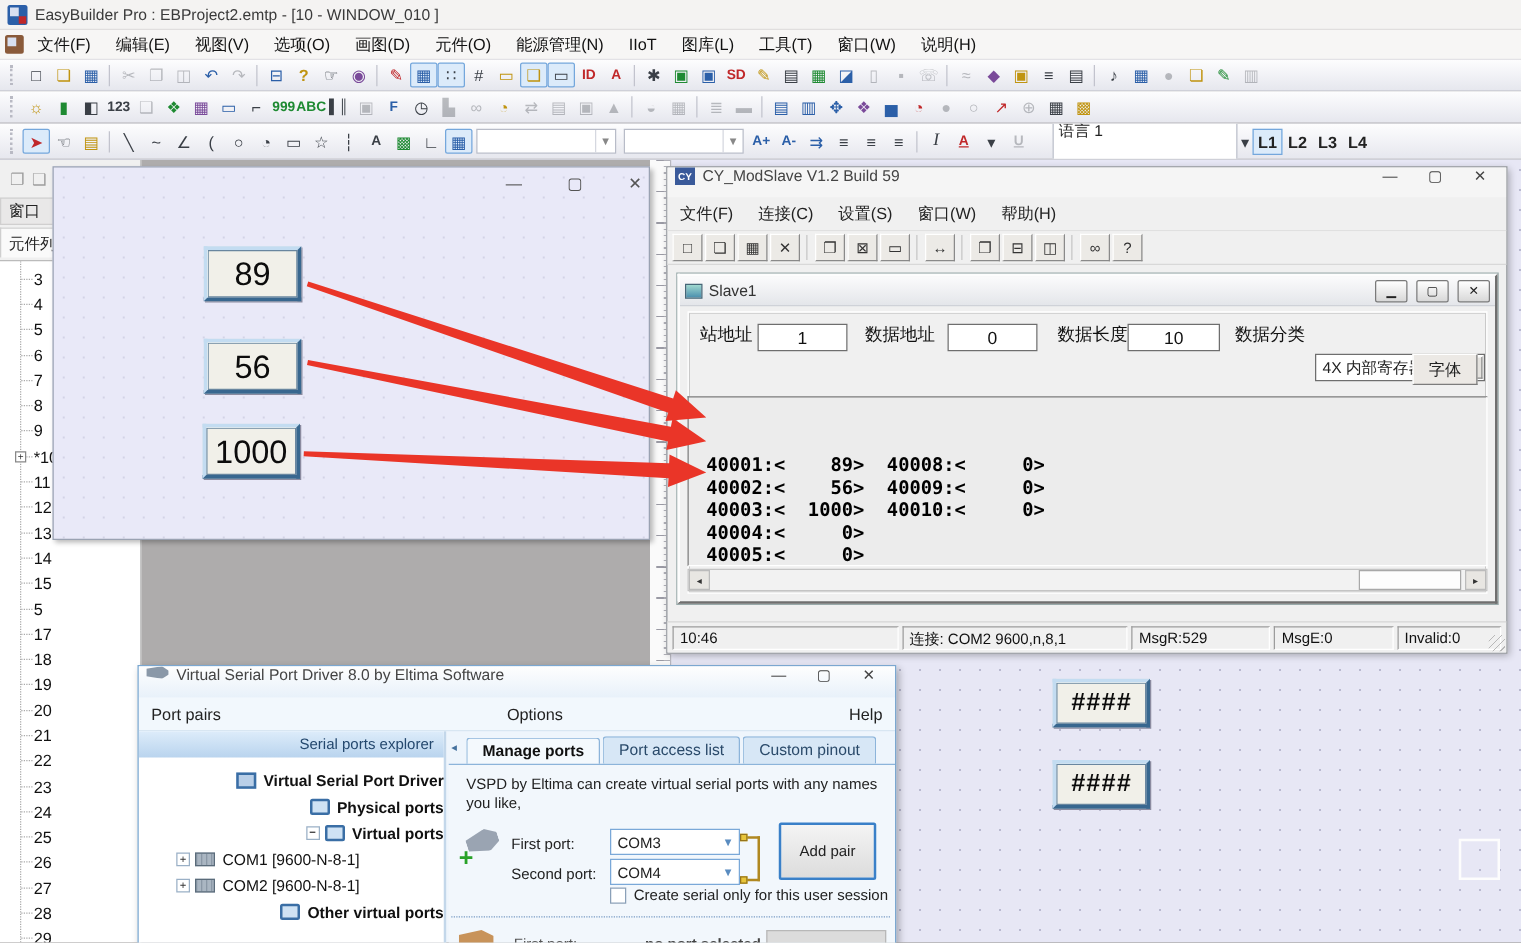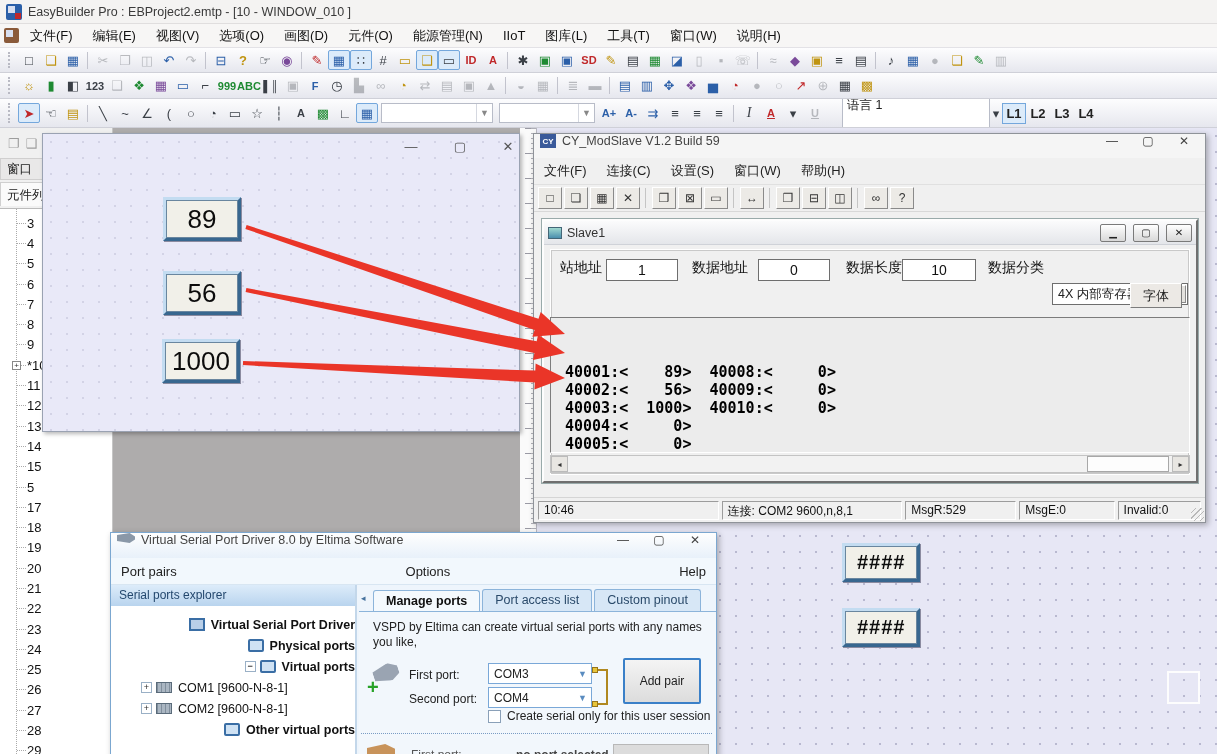--- a/index.html
+++ b/index.html
@@ -140,21 +140,21 @@
   .grip { position:absolute; right:1px; bottom:1px; width:13px; height:13px;
           background:repeating-linear-gradient(135deg, rgba(0,0,0,0) 0 3px, #b8b8b8 3px 4px); }
 
   
   #vspd { left:110px; top:532px; width:607px; height:226px; background:#eef5fc; border:1px solid #7ba7d0;
           box-shadow:2px 2px 6px rgba(0,0,0,.3); z-index:7; overflow:hidden; }
   #vspd .cap { background:linear-gradient(#fefefe,#e8f1fa); height:25px; }
   #vspd .menurow { background:#f2f8fd; border-bottom:1px solid #d8e6f2; height:27px;justify-content:space-between; }
   .vico-title { width:18px; height:10px; background:#8a98a8; clip-path:polygon(0 20%,70% 0,100% 35%,100% 65%,70% 100%,0 80%); }
   .vsplit { position:absolute; left:0; top:52px; width:246px; bottom:0; background:#fff; border-right:2px solid #c3d7ea; }
-  .vhead { height:21px; background:linear-gradient(#ddecfa,#b9d4ee); color:#24486e; font-size:12px; padding:3px 8px; }
+  .vhead { height:21px; background:linear-gradient(#ddecfa,#b9d4ee); color:#24486e; font-size:12px; padding:3px 8px;text-align:right; }
   .vtree { padding-top:8px; }
   .vtree-row { height:21px; display:flex; align-items:center; font-size:12.5px; color:#111; }
   .vtree-row.b { font-weight:bold;justify-content:flex-end; }
   .vtree-row.lvl0 { padding-left:4px; } .vtree-row.lvl1 { padding-left:8px; } .vtree-row.lvl2 { padding-left:30px; }
   .vexp { width:11px; height:11px; border:1px solid #9ab0c6; background:#fff; font-size:9px; line-height:9px;
           text-align:center; color:#333; margin-right:4px; visibility:hidden; flex:0 0 auto; }
   .vtree-row.hasx .vexp { visibility:visible; }
   .vico { width:16px; height:13px; margin-right:6px; flex:0 0 auto; position:relative; }
   .i-drv .vico { background:#b9cfe8; border:2px solid #3a6ea5; }
   .i-mon .vico { background:#cfe2f4; border:2px solid #3a6ea5; border-radius:2px; }

